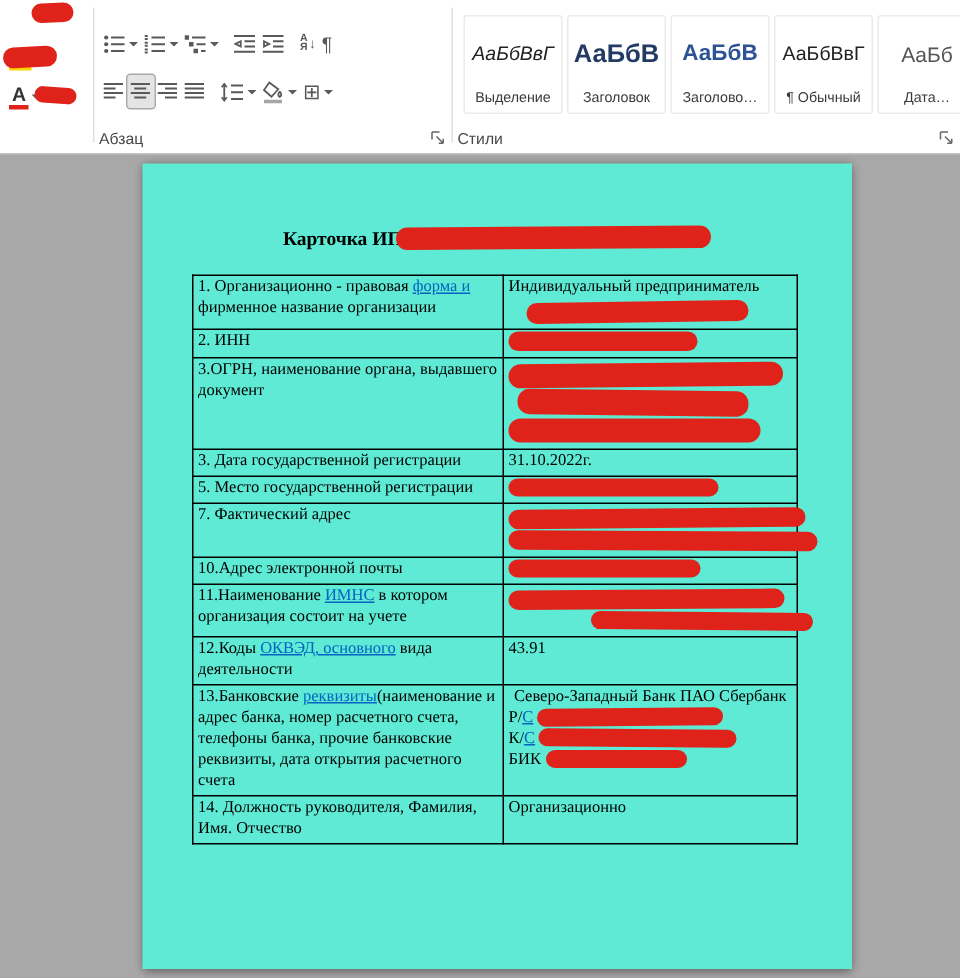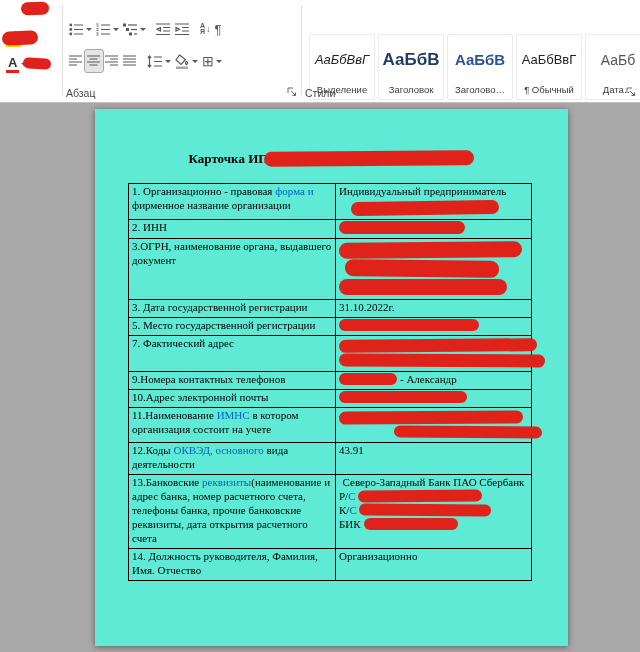--- a/index.html
+++ b/index.html
@@ -26,21 +26,21 @@
   .bord-glyph{font-size:14px;color:#595959;line-height:1;}
   .sort-ic{display:flex;align-items:center;gap:1px;}
   .sort-col{display:flex;flex-direction:column;line-height:6.5px;font-size:7px;font-weight:bold;color:#595959;}
   .sort-ar{font-size:9px;color:#595959;}
   .hl-ab{font-size:12px;color:#444;border-bottom:3px solid #ffd400;line-height:1.2;padding:0 1px;}
   .fc{font-size:13px;font-weight:bold;color:#333;border-bottom:3px solid #e0231a;line-height:1.2;padding:0 2px;}
 
   
   .style-card{width:64px;height:64px;background:#fff;border:1px solid #ebebeb;border-radius:2px;
               margin-right:3px;display:flex;flex-direction:column;align-items:center;
-              justify-content:flex-end;overflow:hidden;flex:0 0 auto;margin-top:24px;}
+              justify-content:flex-end;overflow:hidden;flex:0 0 auto;}
   .pv{flex:1;display:flex;align-items:center;justify-content:center;white-space:nowrap;color:#222;}
   .pv-emph{font-style:italic;font-size:13px;}
   .pv-h1{font-size:17px;font-weight:bold;color:#233b63;}
   .pv-h2{font-size:15px;font-weight:bold;color:#2e5395;}
   .pv-normal{font-size:13px;}
   .pv-sub{font-size:14px;color:#555;}
   .style-lab{font-size:9.5px;color:#3b3a39;padding-bottom:4px;white-space:nowrap;}
 
   
   .redact-abs{position:absolute;background:#e0231a;border-radius:7px;}
@@ -50,21 +50,21 @@
   
   .canvas{position:absolute;left:0;top:103px;width:640px;height:549px;background:#a8a8a8;}
   .page{position:absolute;left:95px;top:6px;width:473px;height:537px;background:#5eead4;
         box-shadow:0 1px 6px rgba(0,0,0,.45);font-family:"Liberation Serif",serif;color:#000;}
   .doc-title{margin-top:42px;text-align:center;font-weight:bold;font-size:13px;white-space:nowrap;}
   .title-rd{display:inline-block;background:#e0231a;width:210px;height:15px;border-radius:8px;
             vertical-align:-3px;margin-left:-4px;transform:rotate(-.4deg);}
   .doc-table{margin:16px 0 0 33px;border-collapse:collapse;table-layout:fixed;width:403px;
              font-size:11px;line-height:1.27;}
   .doc-table td{border:1px solid #000;padding:1px 3px 2px;vertical-align:top;}
-  .doclink{color:#0563c1;cursor:pointer;}
+  .doclink{color:#0563c1;text-decoration:underline;cursor:pointer;}
   .b{font-weight:normal;text-align:center;}
 </style>
 </head>
 <body>
 
 <div class="screen">
 
   <div class="ribbon">
 
     <div class="redact-abs" style="left:21px;top:2px;width:28px;height:13px;transform:rotate(-2deg)"></div>
@@ -271,24 +271,20 @@
 
         <tr>
           <td><span>7. Фактический адрес</span></td>
           <td>
             <span class="rd-blk" style="width:198px;height:13px;transform:rotate(-.5deg)"></span>
             <span class="rd-blk" style="width:206px;height:13px;transform:rotate(.3deg)"></span>
               </td>
         </tr>
 
 
-        <tr>
-          <td><span>9.Номера контактных телефонов</span></td>
-          <td><span class="rd" style="width:58px"></span><span class="b" style="margin-left:3px">- Александр</span></td>
-        </tr>
 
         <tr>
           <td><span>10.Адрес электронной почты</span></td>
           <td><span class="rd" style="width:128px"></span></td>
         </tr>
 
         <tr>
           <td><span>11.Наименование </span><a class="doclink">ИМНС</a><span> в котором организация состоит на учете</span></td>
           <td>
             <span class="rd-blk" style="width:184px;height:13px;transform:rotate(-.4deg)"></span>

